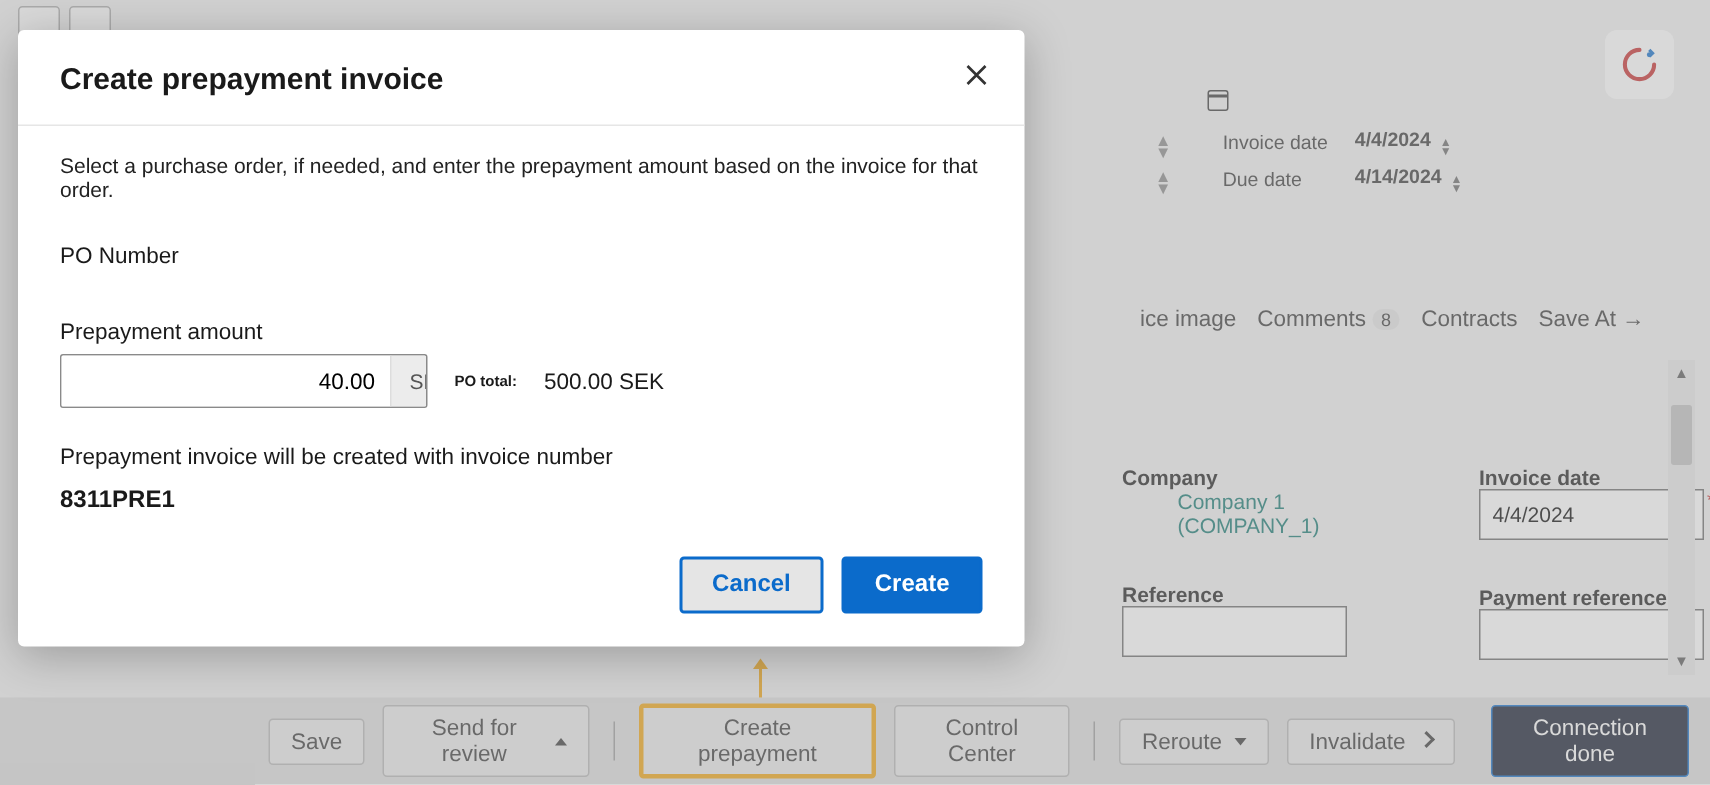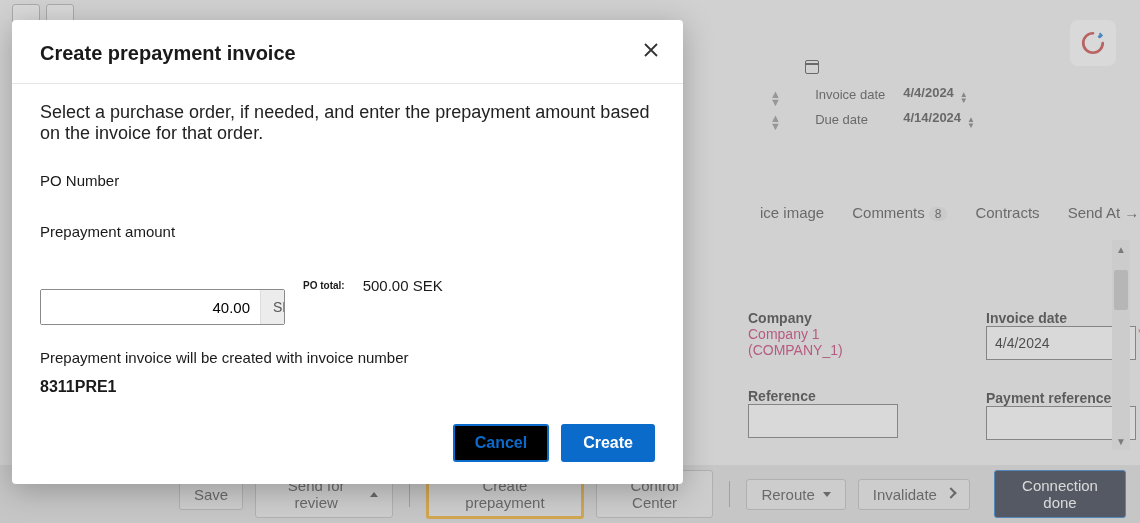--- a/index.html
+++ b/index.html
@@ -21,26 +21,26 @@
   }
   .bg-top-icons { position:absolute; top:4px; left:12px; display:flex; gap:6px; }
   .bg-top-icons .box { width:28px; height:24px; border:1px solid #aaa; border-radius:3px; background:#fff; }
   .bg-corner-icon {
     position:absolute; top:20px; right:24px; width:46px; height:46px;
     background:#fff; border-radius:8px; display:flex; align-items:center; justify-content:center;
   }
   .bg-dates { position:absolute; top:60px; right:155px; font-size:13px; color:#333; }
   .bg-dates table td { padding:2px 8px; }
   .bg-stepper { position:absolute; top:90px; left:770px; color:#888; font-size:11px; line-height:8px;}
-  .bg-tabs { position:absolute; top:204px; left:760px; display:flex; gap:28px; color:#333; font-size:15px; align-items:center;}
+  .bg-tabs { position:absolute; top:204px; left:760px; display:flex; gap:14px; color:#333; font-size:15px; align-items:center;}
   .bg-tabs .badge { background:#e4e4e4; border-radius:10px; font-size:12px; padding:0 6px; margin-left:4px; }
   .bg-form { position:absolute; top:310px; left:748px; display:flex; gap:88px; }
   .bg-form .col { display:flex; flex-direction:column; gap:30px;}
   .bg-form .label { font-weight:600; font-size:14px; }
-  .bg-form .link { color:#be185d; }
+  .bg-form .link { color:#0f766e;margin-left:37px; }
   .bg-form input { width:150px; height:34px; border:1px solid #666; padding:0 8px; font-size:14px;}
   .bg-scroll { position:absolute; right:10px; top:240px; width:18px; height:210px; background:#e8e8e8; }
   .bg-scroll .up, .bg-scroll .down { height:18px; display:flex; align-items:center; justify-content:center; color:#555; font-size:10px;}
   .bg-scroll .thumb { position:absolute; top:30px; left:2px; right:2px; height:40px; background:#bfbfbf; border-radius:2px;}
   .bg-footer {
     position:absolute; bottom:0; left:0; right:0; height:58px;
     background:#dcdcdc; display:flex; align-items:center; gap:12px;
     padding:0 14px; justify-content:center;
   }
   .bg-footer .spacer-l { width:170px;}
@@ -60,38 +60,38 @@
   
   .modal {
     position:absolute; top:20px; left:12px; width:671px;
     background:#fff; border-radius:4px; box-shadow:0 6px 30px rgba(0,0,0,0.25);
     padding:22px 28px 22px 28px;
   }
   .modal h2 { margin:0 0 18px 0; font-size:20px; font-weight:700;}
   .modal .close { position:absolute; top:22px; right:24px; cursor:pointer; }
   .modal .close svg { width:16px; height:16px; }
   .modal .divider { height:1px; background:#e6e6e6; margin:0 -28px 18px;}
-  .modal .instr { font-size:18px; margin-bottom:28px; color:#222;}
+  .modal .instr { font-size:14px; margin-bottom:28px; color:#222;}
   .modal .field-label { font-size:15px; margin-bottom:6px; display:block;}
   .modal .po-input {
     width:245px; height:36px; border:1px solid #8a8a8a; background:#ececec;
     padding:0 10px; font-size:15px; color:#666; border-radius:2px;
   }
   .amount-row { display:flex; align-items:center; gap:18px; margin-top:0;}
-  .amount-box { display:flex; border:1px solid #8a8a8a; border-radius:2px; height:36px; width:245px; overflow:hidden;margin-top:43px;}
+  .amount-box { display:flex; border:1px solid #8a8a8a; border-radius:2px; height:36px; width:245px; overflow:hidden;}
   .amount-box input { border:none; text-align:right; padding:0 10px; flex:1; font-size:15px; outline:none;}
   .amount-box .suffix { background:#ececec; padding:0 12px; display:flex; align-items:center; color:#555; border-left:1px solid #ddd;}
   .po-total-label { font-weight:700; font-size:10px;}
   .po-total-val { font-size:15px;}
   .row-space { height:28px;}
   .note { font-size:15px; margin-top:24px;}
   .inv-num { font-weight:700; font-size:16px; margin-top:12px;}
   .modal-actions { display:flex; justify-content:flex-end; gap:12px; margin-top:28px;}
   .m-btn { padding:8px 20px; font-size:16px; border-radius:3px; cursor:pointer;}
-  .m-cancel { background:#000000; color:#0b6bcb; border:2px solid #0b6bcb; font-weight:600;}
+  .m-cancel { background:#e5e5e5; color:#0b6bcb; border:2px solid #0b6bcb; font-weight:600;}
   .m-create { background:#0b6bcb; color:#fff; border:2px solid #0b6bcb; font-weight:600;}
 
   .hl-arrow {
     position:absolute; bottom:58px; left:506px; width:2px; height:20px; background:#f0a30a;
   }
   .hl-arrow::before {
     content:""; position:absolute; top:-6px; left:-4px;
     border-left:5px solid transparent; border-right:5px solid transparent; border-bottom:7px solid #f0a30a;
   }
   .cal-icon { display:inline-block; width:14px; height:14px; border:1.5px solid #333; border-radius:2px; position:relative; margin-bottom:4px;}
@@ -130,21 +130,21 @@
   </tbody>
     </table>
 </div>
 
 <div class="bg-stepper">▲<br>▼<br><br>▲<br>▼</div>
 
 <div class="bg-tabs">
   <span>ice image</span>
   <span><span>Comments</span><span class="badge">8</span></span>
   <span>Contracts</span>
-  <span class="arrow-right"><span>Send At</span></span>
+  <span class="arrow-right"><span>Save At</span></span>
 </div>
 
 <div class="bg-form">
   <div class="col">
     <div>
       <div class="label">Company</div>
       <div class="link"><span>Company 1</span><br><span>(COMPANY_1)</span></div>
     </div>
     <div>
       <div class="label">Reference</div>

